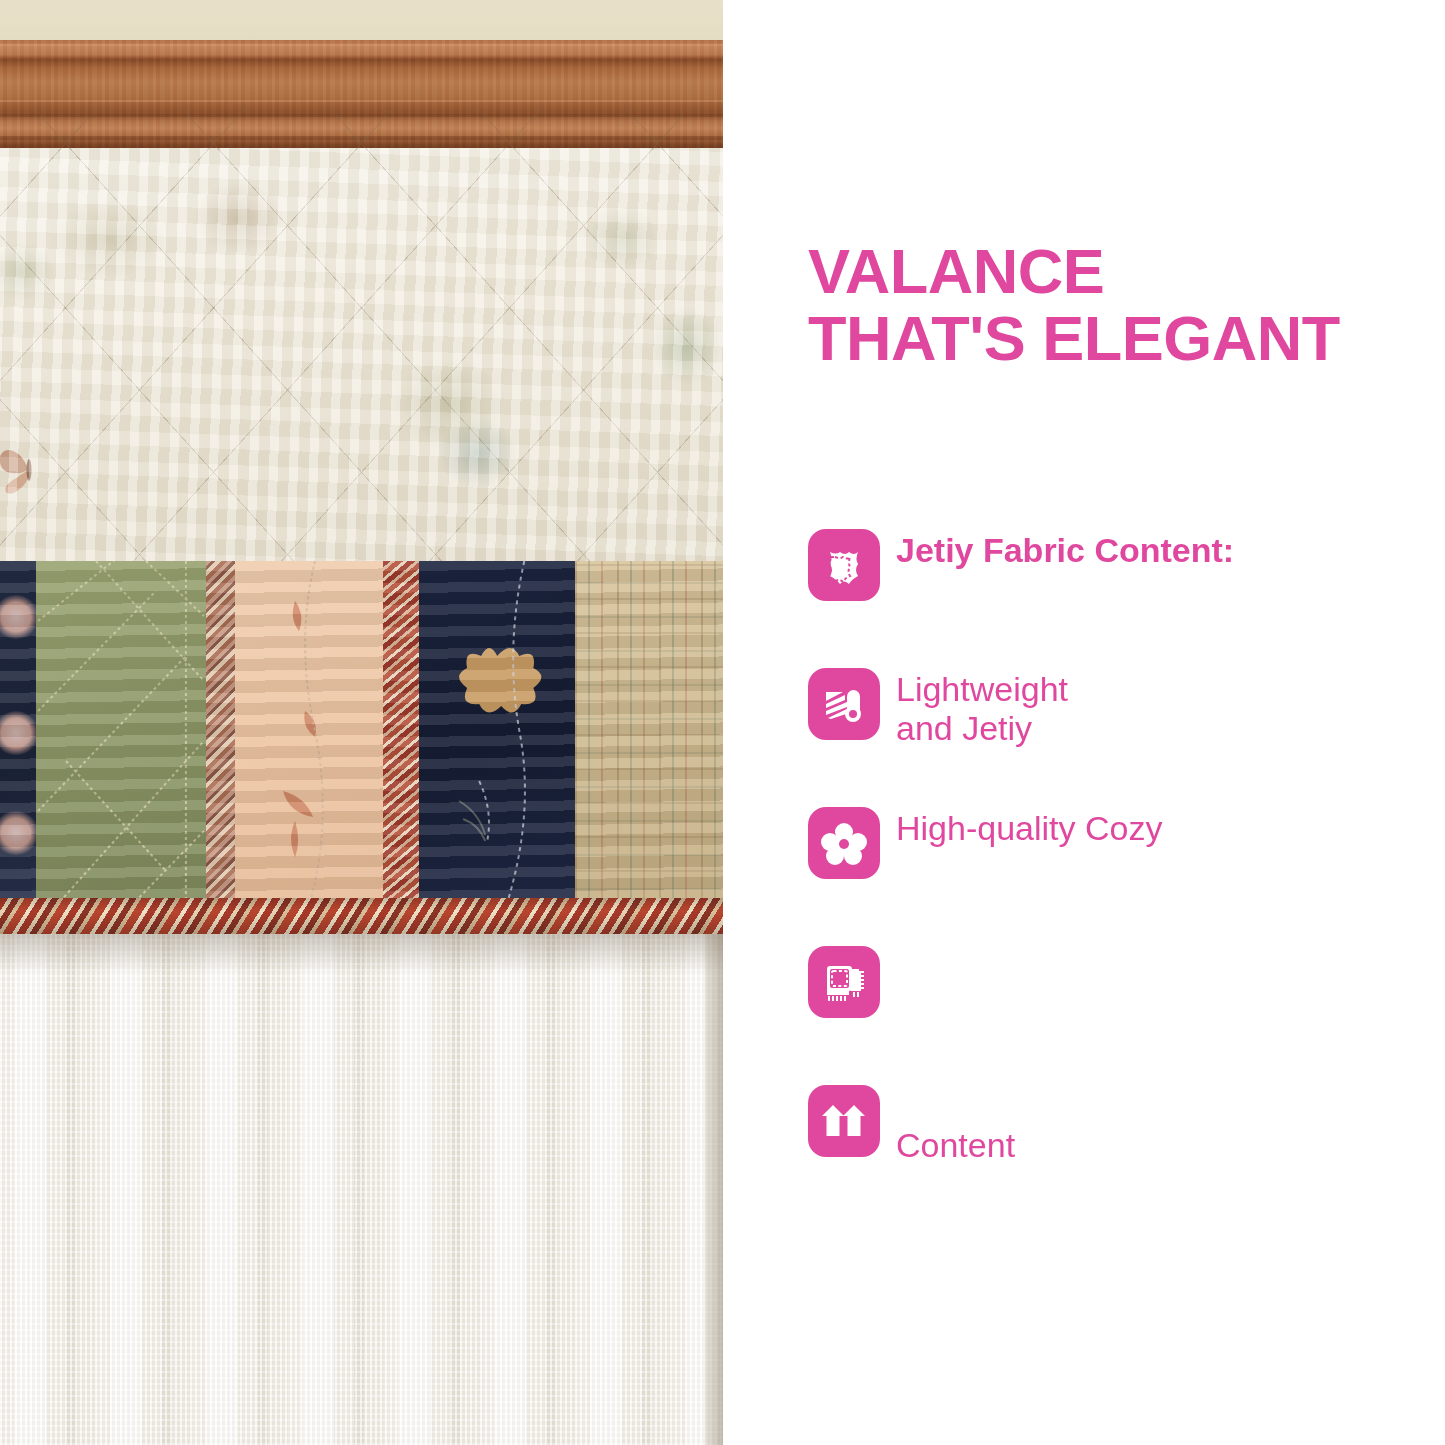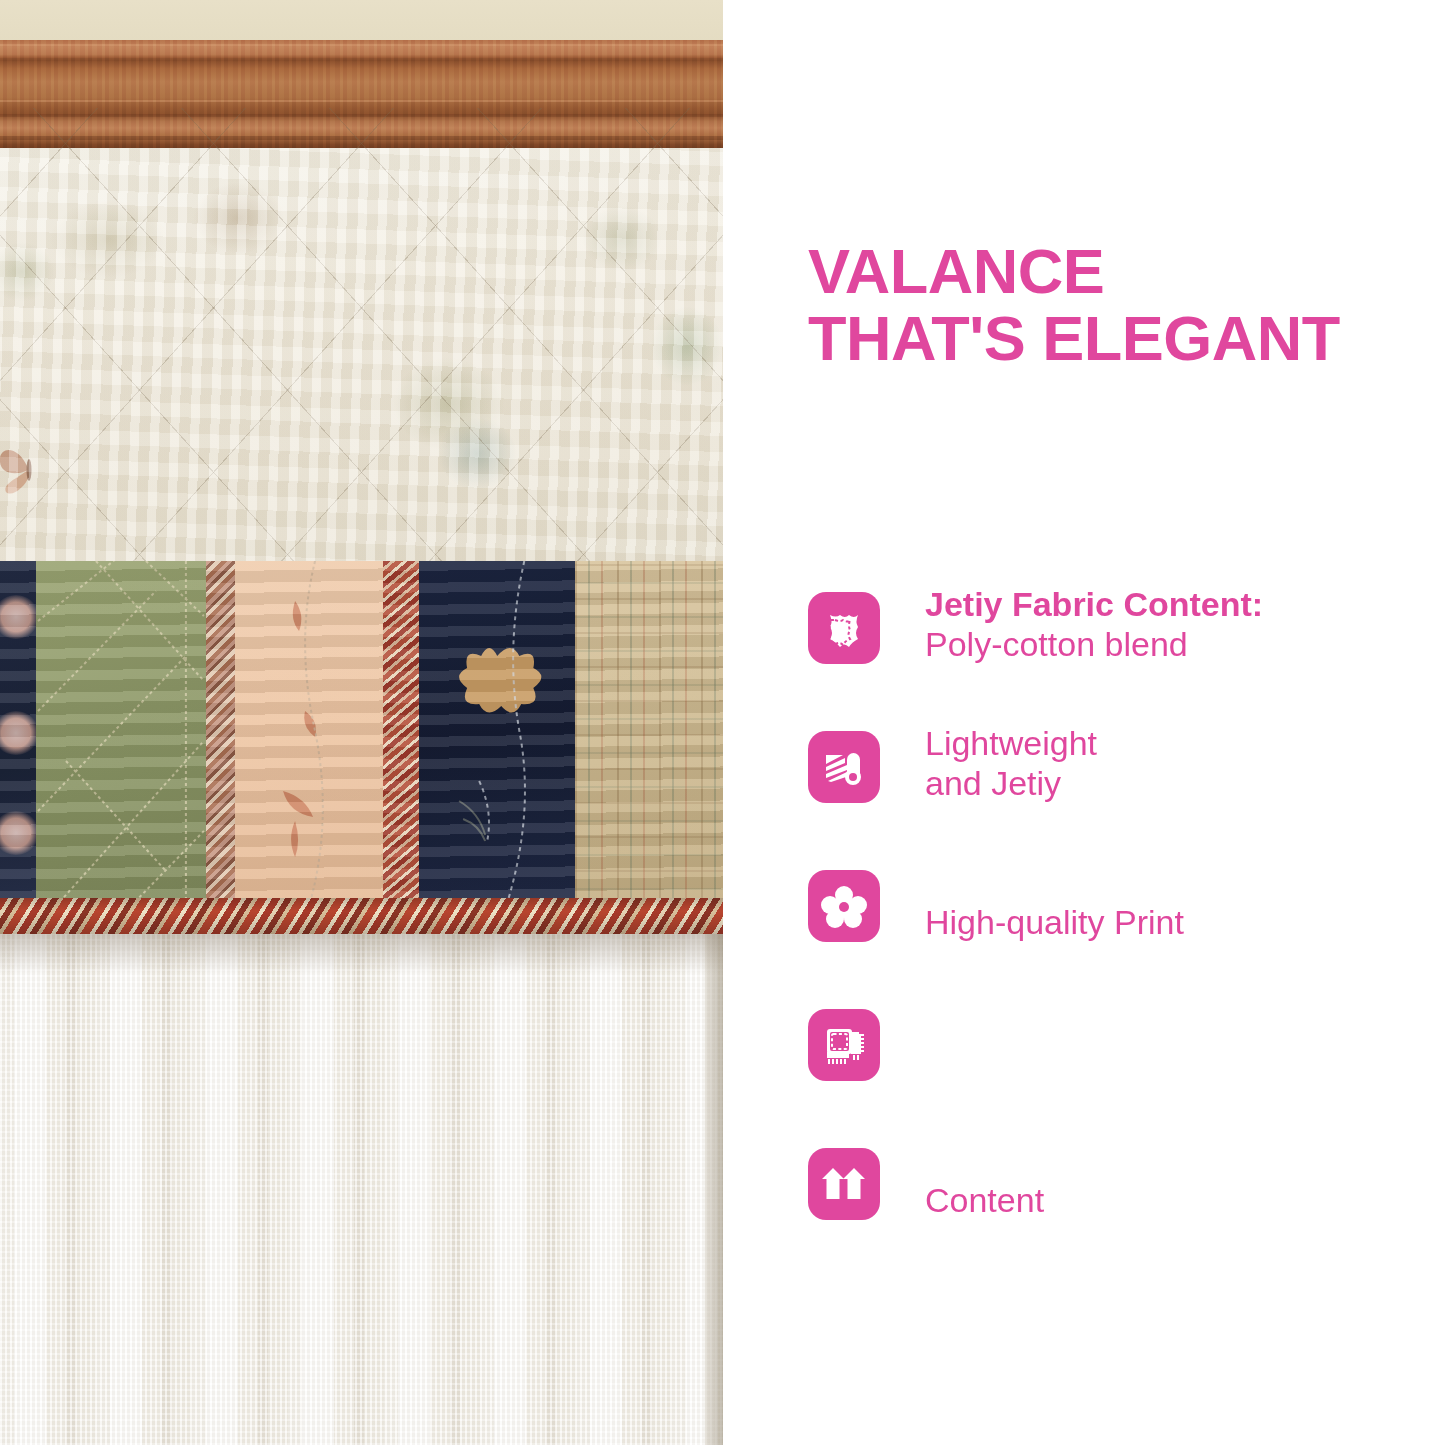--- a/index.html
+++ b/index.html
@@ -162,21 +162,21 @@
     color:#e0479e;
     font-size:63px;
     font-weight:bold;
     line-height:1.065;
     letter-spacing:-0.5px;
   }
   .features {
     position:absolute; left:85px; top:525px; width:610px;
   }
   .feature {
-    display:flex; align-items:flex-end; gap:45px;
+    display:flex; align-items:flex-start; gap:16px;
     height:139px;
   }
   .icon-tile {
     flex:0 0 auto;
     width:72px; height:72px; border-radius:18px;
     background:#e0479e;
     display:flex; align-items:center; justify-content:center;
     margin-top:4px;
   }
   .icon-tile svg { display:block; }
@@ -291,21 +291,20 @@
         <div class="icon-tile">
           <svg width="46" height="46" viewBox="0 0 46 46">
             <path d="M9 10 q6 3 10 0 q5 4 9 0 q5 4 9 0 q-3 7 0 12 q-4 6 0 12 q-6 3-9 8
                      q-5-5-9 0 q-4-5-10-8 q4-6 0-12 q3-5 0-12Z" fill="#ffffff"></path>
             <path d="M14 15 q5 2 8 0 q4 3 7 0 q-2 6 0 10 q-3 5 0 9 q-5 2-7 6
                      q-4-4-8 0 q-3-4-6-6 q3-4 0-9 q2-4 0-10Z" fill="none" stroke="#e0479e" stroke-width="2" stroke-dasharray="3 2.6"></path>
           </svg>
         </div>
         <div class="feat-text">
           <span class="lead">Jetiy Fabric Content:</span><br>
-          <span>Poly-cotton blend</span>
         </div>
       </div>
 
       <div class="feature">
         <div class="icon-tile">
           <svg width="46" height="46" viewBox="0 0 46 46">
             <g fill="#ffffff">
               <path d="M5 11 L22 11 L5 20 Z"></path>
               <path d="M5 23 L24 14 L24 19 L5 27 Z"></path>
               <path d="M5 30 L26 21 L26 26 L5 34 Z"></path>
@@ -330,21 +329,21 @@
               <circle cx="37" cy="22" r="9"></circle>
               <circle cx="32" cy="36" r="9"></circle>
               <circle cx="14" cy="36" r="9"></circle>
               <circle cx="9" cy="22" r="9"></circle>
               <circle cx="23" cy="24" r="11"></circle>
             </g>
             <circle cx="23" cy="24" r="5" fill="#e0479e"></circle>
           </svg>
         </div>
         <div class="feat-text">
-          <span>High-quality Print</span>
+          <span>High-quality Cozy</span>
         </div>
       </div>
 
       <div class="feature">
         <div class="icon-tile">
           <svg width="46" height="46" viewBox="0 0 46 46">
             <g fill="#ffffff">
               <path d="M30 10 h8 v22 h-8z"></path>
               <g>
                 <rect x="32" y="33" width="2" height="5"></rect>

